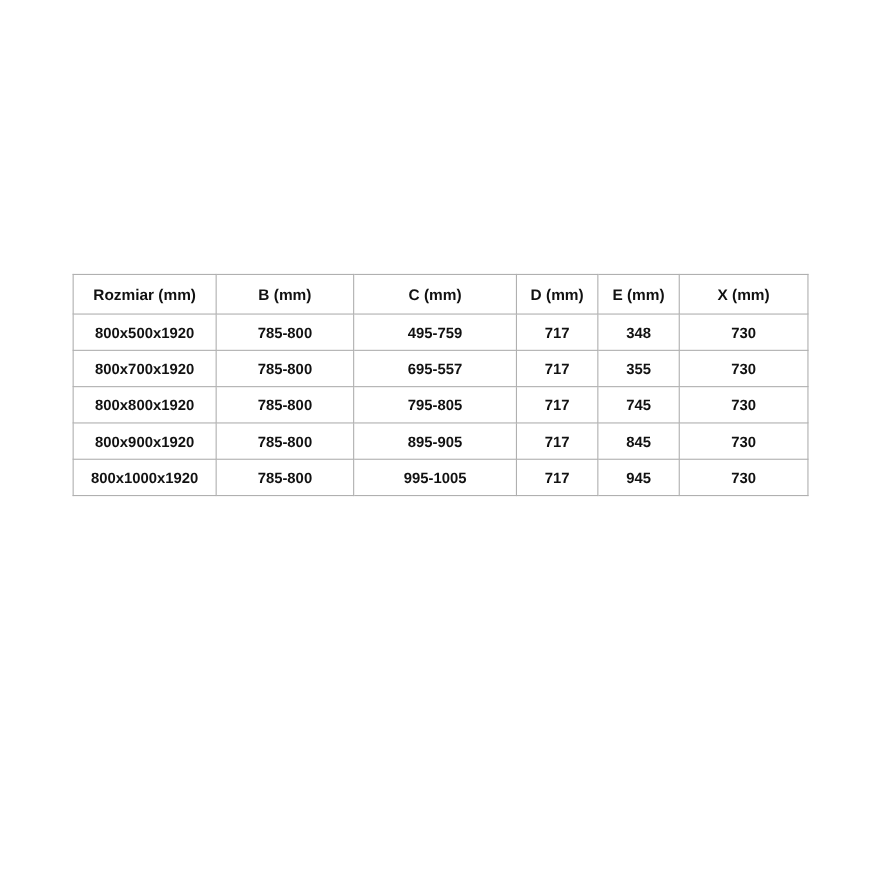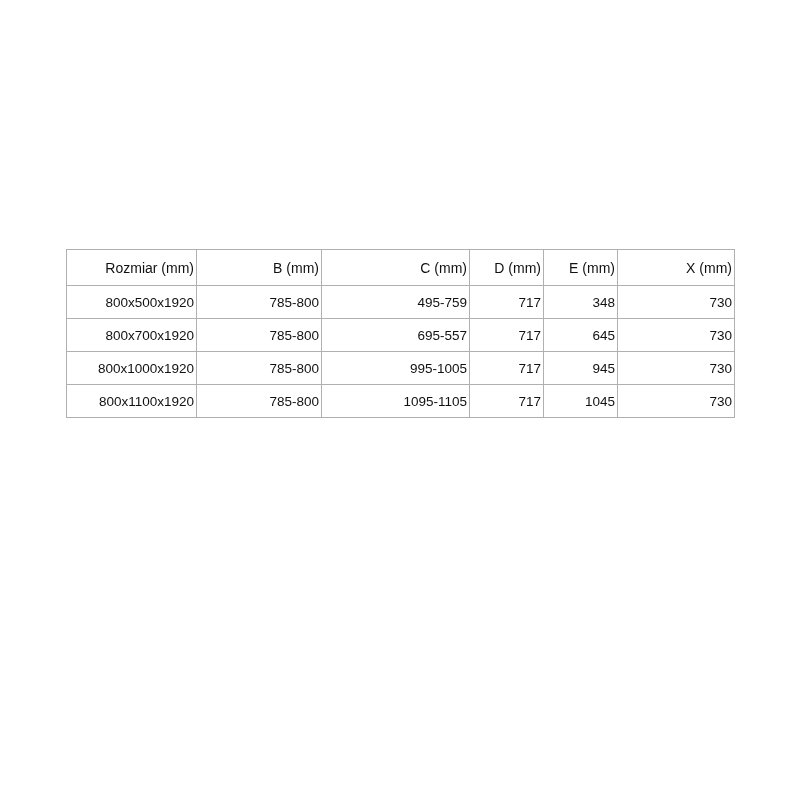--- a/index.html
+++ b/index.html
@@ -22,24 +22,24 @@
     width: 668px;
   }
   table.spec-table {
     border-collapse: collapse;
     width: 668px;
     table-layout: fixed;
   }
   table.spec-table td {
     border: 1px solid #b0b0b0;
     height: 32px;
-    text-align: right;
+    text-align: center;
     vertical-align: middle;
     font-size: 13.5px;
-    font-weight: normal;
+    font-weight: bold;
     color: #111111;
     padding: 0 2px;
     white-space: nowrap;
   }
   table.spec-table tr.header-row td {
     height: 35px;
     font-size: 14px;
   }
   
   col.c0 { width: 130px; }
@@ -77,34 +77,42 @@
         <td>495-759</td>
         <td>717</td>
         <td>348</td>
         <td>730</td>
       </tr>
       <tr>
         <td>800x700x1920</td>
         <td>785-800</td>
         <td>695-557</td>
         <td>717</td>
-        <td>645</td>
+        <td>355</td>
+        <td>730</td>
+      </tr>
+      <tr>
+        <td>800x800x1920</td>
+        <td>785-800</td>
+        <td>795-805</td>
+        <td>717</td>
+        <td>745</td>
+        <td>730</td>
+      </tr>
+      <tr>
+        <td>800x900x1920</td>
+        <td>785-800</td>
+        <td>895-905</td>
+        <td>717</td>
+        <td>845</td>
         <td>730</td>
       </tr>
       <tr>
         <td>800x1000x1920</td>
         <td>785-800</td>
         <td>995-1005</td>
         <td>717</td>
         <td>945</td>
         <td>730</td>
       </tr>
-      <tr>
-        <td>800x1100x1920</td>
-        <td>785-800</td>
-        <td>1095-1105</td>
-        <td>717</td>
-        <td>1045</td>
-        <td>730</td>
-      </tr>
     </tbody>
   </table>
 </div>
 
 </body></html>

